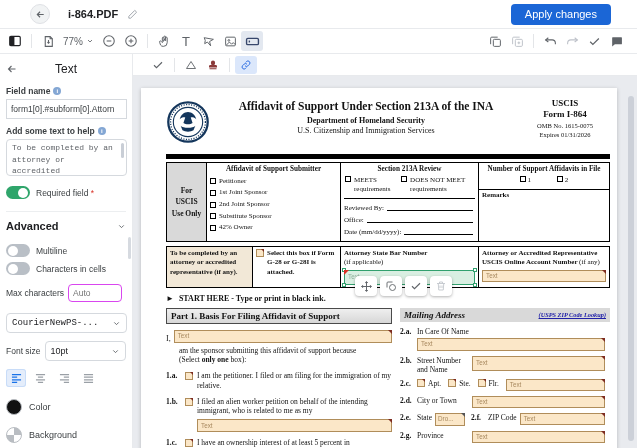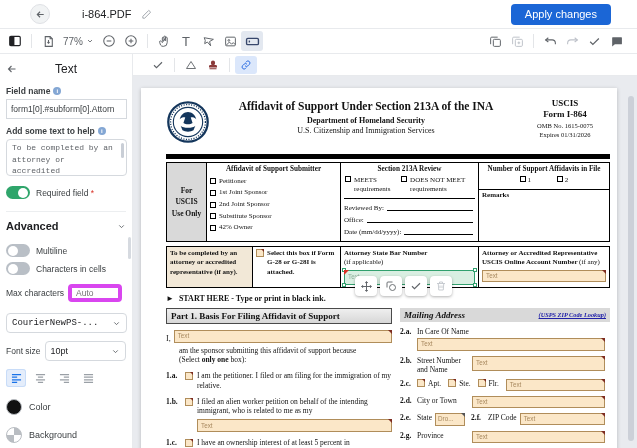--- a/index.html
+++ b/index.html
@@ -3,21 +3,21 @@
 <meta charset="utf-8">
 <style>
 *{margin:0;padding:0;box-sizing:border-box}
 html,body{width:637px;height:448px;overflow:hidden}
 body{font-family:"Liberation Sans",sans-serif;background:#fff;color:#3c4043;font-size:11px}
 .app{width:637px;height:448px;display:flex;flex-direction:column}
 svg{display:block}
 
 .titlebar{height:28px;flex:0 0 auto;display:flex;align-items:center;padding:0 26px 0 30px;background:#fff}
 .back-btn{width:20px;height:20px;border-radius:50%;background:#f1f3f4;border:1px solid #dfe1e5;display:flex;align-items:center;justify-content:center;color:#5f6368;cursor:pointer}
-.file-title{font-weight:400;font-size:11px;color:#202124;margin-left:32px}
+.file-title{font-weight:700;font-size:11px;color:#202124;margin-left:18px}
 .pencil-btn{margin-left:9px;color:#9aa0a6}
 .apply-btn{margin-left:auto;background:#1b66d6;color:#fff;font-size:11px;font-weight:500;padding:0 14px;height:21px;border-radius:4px;border:none;cursor:pointer}
 
 .toolbar{height:26px;flex:0 0 auto;border-top:1px solid #e8eaed;border-bottom:1px solid #e8eaed;display:flex;align-items:center;padding:0 10px 0 4px}
 .tbtn{min-width:22px;height:20px;display:flex;align-items:center;justify-content:center;color:#5f6368;border-radius:3px;cursor:pointer}
 .tbtn.dark{color:#202124}
 .tbtn.active{background:#e3e8f0;color:#37466b}
 .tbtn.faded{color:#bdc1c9}
 .tsep{width:1px;height:14px;background:#e3e5e8;margin:0 5px}
 .zoom-select{display:flex;align-items:center;gap:3px;font-size:10px;color:#5f6368;padding:0 4px;cursor:pointer}
@@ -41,21 +41,21 @@
 .tg.off{background:#b9bfc6}
 .tg .knob{position:absolute;top:1.5px;width:10px;height:10px;border-radius:50%;background:#fff}
 .tg.on .knob{right:2px}
 .tg.off .knob{left:2px}
 .tg-label{font-size:8.5px;color:#3c4043}
 .req-star{color:#d93025}
 .adv-row{display:flex;align-items:center;justify-content:space-between;border-top:1px solid #eceef0;margin-top:12px;padding:8px 0 2px;cursor:pointer}
 .adv-title{font-size:11px;font-weight:700;color:#202124}
 .maxchars-row{display:flex;align-items:center;gap:4px;margin-top:9px}
 .maxchars-label{font-size:8.5px;color:#3c4043;flex:0 0 auto}
-.maxchars-input{width:54px;height:18px;border:4px solid #d946ef;border-radius:4px;font-size:8.5px;padding:0 4px;color:#3c4043;outline:none}
+.maxchars-input{width:54px;height:18px;border:1px solid #d946ef;border-radius:4px;font-size:8.5px;padding:0 4px;color:#3c4043;outline:none}
 .sb-select{width:121px;height:20px;border:1px solid #d5d9de;border-radius:4px;display:flex;align-items:center;justify-content:space-between;padding:0 5px;margin-top:11px;cursor:pointer}
 .sb-select .val{font-size:9px;color:#202124;font-family:"Liberation Mono","DejaVu Sans Mono",monospace;white-space:nowrap;overflow:hidden}
 .fs-row{display:flex;align-items:center;gap:4px;margin-top:8px}
 .fs-label{font-size:8.5px;color:#3c4043;flex:0 0 auto}
 .fs-select{flex:1;height:20px;border:1px solid #d5d9de;border-radius:4px;display:flex;align-items:center;justify-content:space-between;padding:0 5px;cursor:pointer}
 .fs-select .val{font-size:9px;color:#202124}
 .align-row{display:flex;gap:4px;margin-top:8px}
 .abtn{width:20px;height:18px;display:flex;align-items:center;justify-content:center;border-radius:3px;color:#9aa0a6;cursor:pointer}
 .abtn.active{background:#e4edfb;color:#1a73e8;box-shadow:inset 0 0 0 1px #c8dcf8}
 .swatch-row{display:flex;align-items:center;gap:7px;margin-top:12px}

